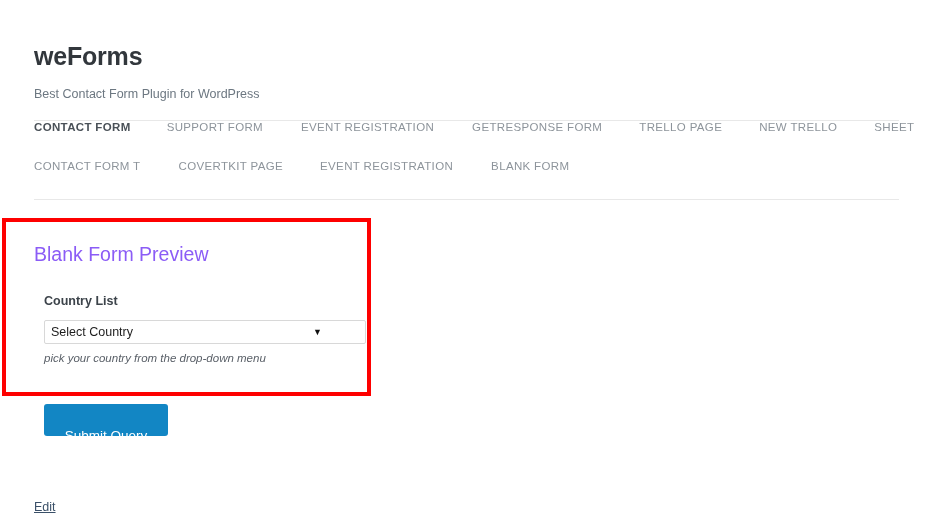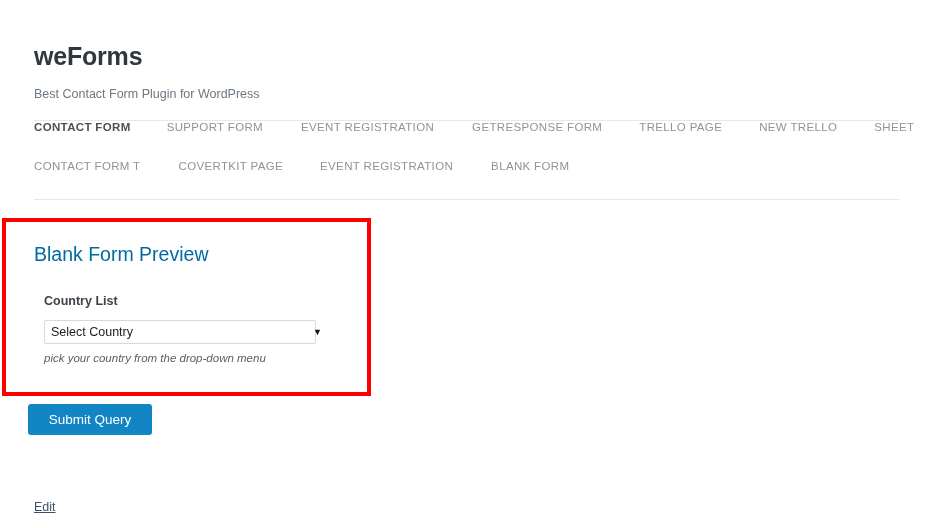--- a/index.html
+++ b/index.html
@@ -107,21 +107,21 @@
   .form-area {
     position: absolute;
     left: 34px;
     top: 226px;
     width: 460px;
   }
   .form-heading {
     font-size: 19.5px;
     font-weight: normal;
     line-height: 26px;
-    color: #0369a1;
+    color: #8b5cf6;
     margin: 0;
   }
   .field {
     margin-top: 26px;
     padding-left: 10px;
   }
   .field-label {
     font-size: 12.5px;
     font-weight: bold;
     color: #3c434a;
@@ -129,21 +129,21 @@
     margin: 0;
     display: block;
   }
   .select-wrap {
     position: relative;
     margin-top: 11px;
     width: 286px;
     height: 24px;
   }
   .select-box {
-    width: 272px;
+    width: 322px;
     height: 24px;
     box-sizing: border-box;
     border: 1px solid #d8d8d8;
     border-radius: 2px;
     background: #ffffff;
     font-family: "Liberation Sans", sans-serif;
     font-size: 12.5px;
     color: #1d1d1d;
     line-height: 22px;
     padding: 0 22px 0 6px;
@@ -165,33 +165,33 @@
     margin: 7px 0 0 0;
     font-size: 11.5px;
     font-style: italic;
     color: #5a6068;
     line-height: 15px;
   }
 
   
   .submit-btn {
     position: absolute;
-    left: 28px;
+    left: 44px;
     top: 389px;
     width: 124px;
     height: 31px;
     background: #1286c4;
     color: #ffffff;
     border: none;
     border-radius: 3px;
     font-family: "Liberation Sans", sans-serif;
     font-size: 13.5px;
     font-weight: normal;
     cursor: pointer;
-    padding: 0;
+    padding: 16px;
     line-height: 31px;
     text-align: center;
   }
 
   
   .powered-by {
     position: absolute;
     left: 34px;
     top: 440px;
     font-size: 12.5px;

